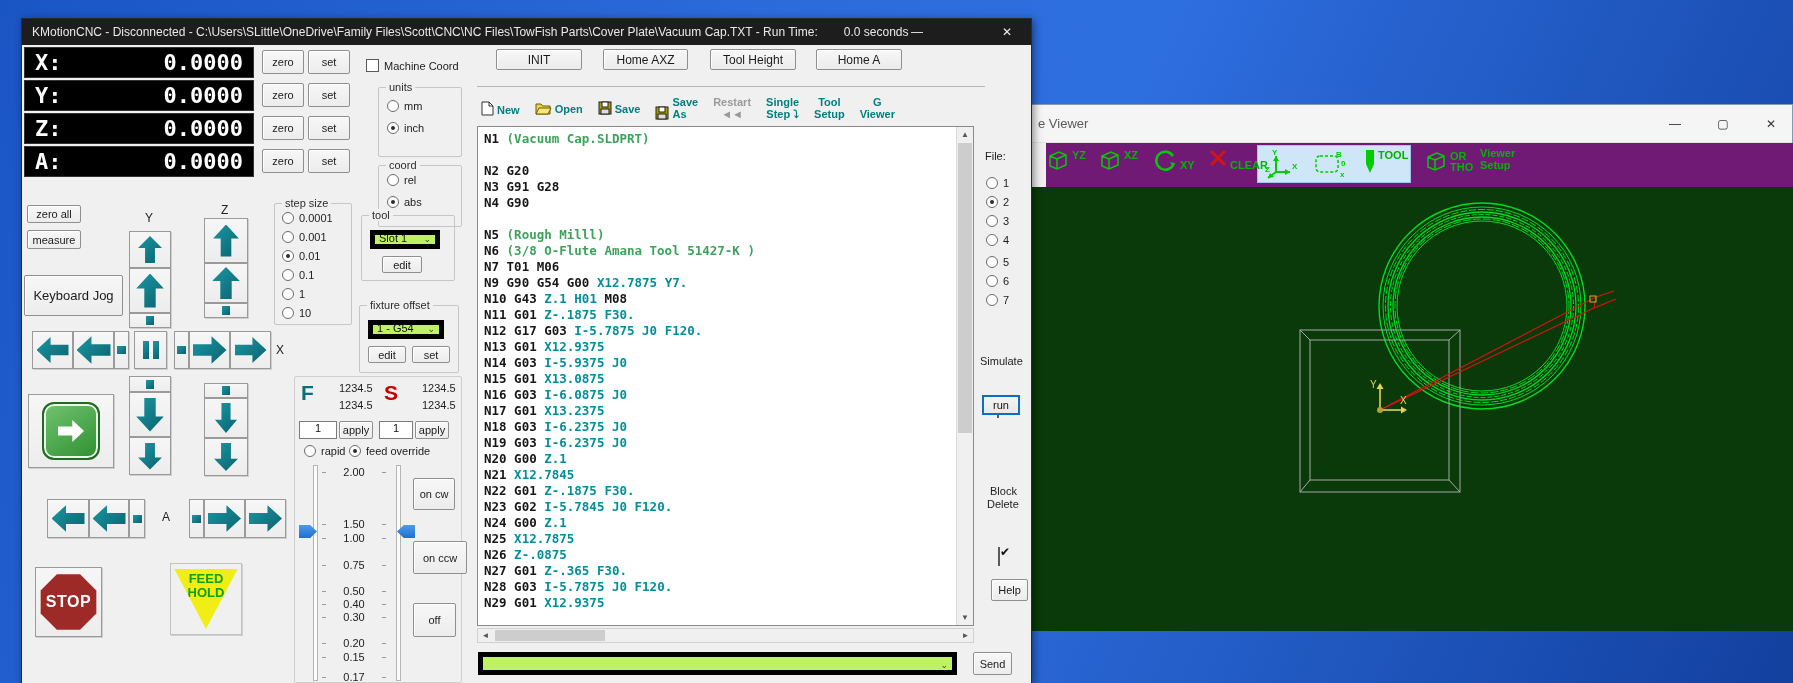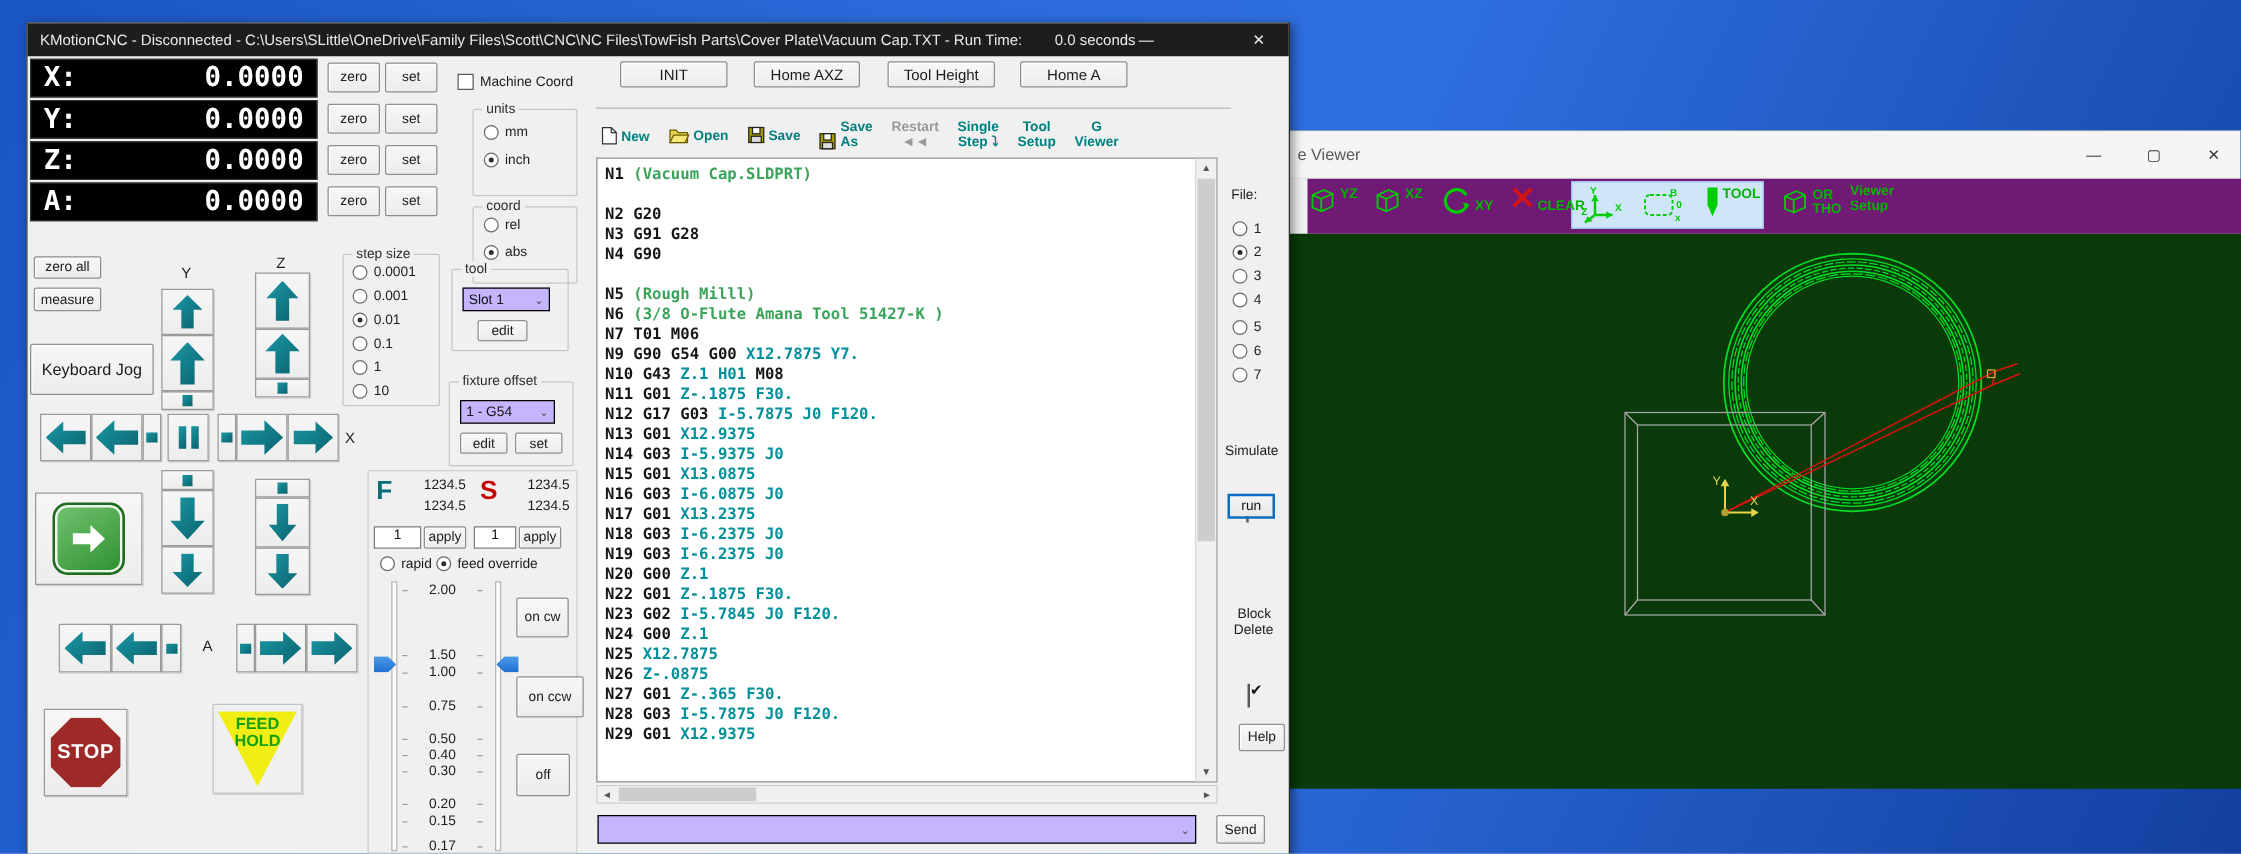--- a/index.html
+++ b/index.html
@@ -15,21 +15,21 @@
   
   .b3{background:linear-gradient(#f7f7f7,#ececec);border:1px solid #8f8f8f;border-radius:2px;box-shadow:inset 1px 1px 0 #fff;font-size:11px;color:#1b1b1b;display:flex;align-items:center;justify-content:center;font-family:"Liberation Sans",sans-serif}
   .grp{position:absolute;border:1px solid #c6c6c6;border-radius:2px}
   .glab{position:absolute;top:-7px;left:7px;background:#f0f0f0;font-size:11px;padding:0 3px;color:#2c2c2c;white-space:nowrap}
   .rad{position:absolute;display:inline-flex;align-items:center;gap:5px;font-size:11px;color:#1c1c1c;white-space:nowrap}
   .rdot{width:12px;height:12px;border-radius:50%;border:1px solid #6b6b6b;background:#fff;position:relative;flex:none}
   .sel .rdot::after{content:"";position:absolute;inset:3px;border-radius:50%;background:#2c2c2c}
   .cbx{width:13px;height:13px;border:1px solid #5a5a5a;background:#fff;position:relative;flex:none}
   .cbx.on::after{content:"✔";position:absolute;left:1px;top:-3px;font-size:12px;color:#101010}
   .lbl{position:absolute;font-size:11px;color:#1c1c1c;white-space:nowrap}
-  .dd{background:#c4b5fd;border:1px solid #000000;font-size:11px;display:flex;align-items:center;padding:0 4px;justify-content:space-between;color:#111}
+  .dd{background:#bef264;border:5px solid #000000;font-size:11px;display:flex;align-items:flex-end;padding:0 4px;justify-content:space-between;color:#111}
   .dd .car{color:#444;font-size:9px}
   
   .dro{position:absolute;left:2px;width:230px;height:31px;background:#000;color:#fff;font-family:"DejaVu Sans Mono",monospace;font-weight:bold;font-size:22px;display:flex;justify-content:space-between;align-items:center;padding:0 10px;border:1px solid #333}
   
   .jbtn{position:absolute;background:linear-gradient(#f6f6f6,#ededed);border:1px solid #9a9a9a;box-shadow:1px 1px 0 #cfcfcf;display:flex;align-items:center;justify-content:center}
   .ja{background:linear-gradient(135deg,#1a98a4,#0a626e)}
   .ar-up{clip-path:polygon(50% 0,96% 44%,69% 44%,69% 100%,31% 100%,31% 44%,4% 44%)}
   .ar-dn{clip-path:polygon(50% 100%,96% 56%,69% 56%,69% 0,31% 0,31% 56%,4% 56%)}
   .ar-lf{clip-path:polygon(0 50%,44% 4%,44% 31%,100% 31%,100% 69%,44% 69%,44% 96%)}
   .ar-rt{clip-path:polygon(100% 50%,56% 4%,56% 31%,0 31%,0 69%,56% 69%,56% 96%)}
@@ -594,20 +594,21 @@
         <div class="gl">N11 G01 <span class="gp">Z-.1875</span> <span class="gp">F30.</span></div>
         <div class="gl">N12 G17 G03 <span class="gp">I-5.7875</span> <span class="gp">J0</span> <span class="gp">F120.</span></div>
         <div class="gl">N13 G01 <span class="gp">X12.9375</span></div>
         <div class="gl">N14 G03 <span class="gp">I-5.9375</span> <span class="gp">J0</span></div>
         <div class="gl">N15 G01 <span class="gp">X13.0875</span></div>
         <div class="gl">N16 G03 <span class="gp">I-6.0875</span> <span class="gp">J0</span></div>
         <div class="gl">N17 G01 <span class="gp">X13.2375</span></div>
         <div class="gl">N18 G03 <span class="gp">I-6.2375</span> <span class="gp">J0</span></div>
         <div class="gl">N19 G03 <span class="gp">I-6.2375</span> <span class="gp">J0</span></div>
         <div class="gl">N20 G00 <span class="gp">Z.1</span></div>
+        <div class="gl">N21 <span class="gp">X12.7845</span></div>
         <div class="gl">N22 G01 <span class="gp">Z-.1875</span> <span class="gp">F30.</span></div>
         <div class="gl">N23 G02 <span class="gp">I-5.7845</span> <span class="gp">J0</span> <span class="gp">F120.</span></div>
         <div class="gl">N24 G00 <span class="gp">Z.1</span></div>
         <div class="gl">N25 <span class="gp">X12.7875</span></div>
         <div class="gl">N26 <span class="gp">Z-.0875</span></div>
         <div class="gl">N27 G01 <span class="gp">Z-.365</span> <span class="gp">F30.</span></div>
         <div class="gl">N28 G03 <span class="gp">I-5.7875</span> <span class="gp">J0</span> <span class="gp">F120.</span></div>
         <div class="gl">N29 G01 <span class="gp">X12.9375</span></div>
       </div>
     <div class="vsb">

